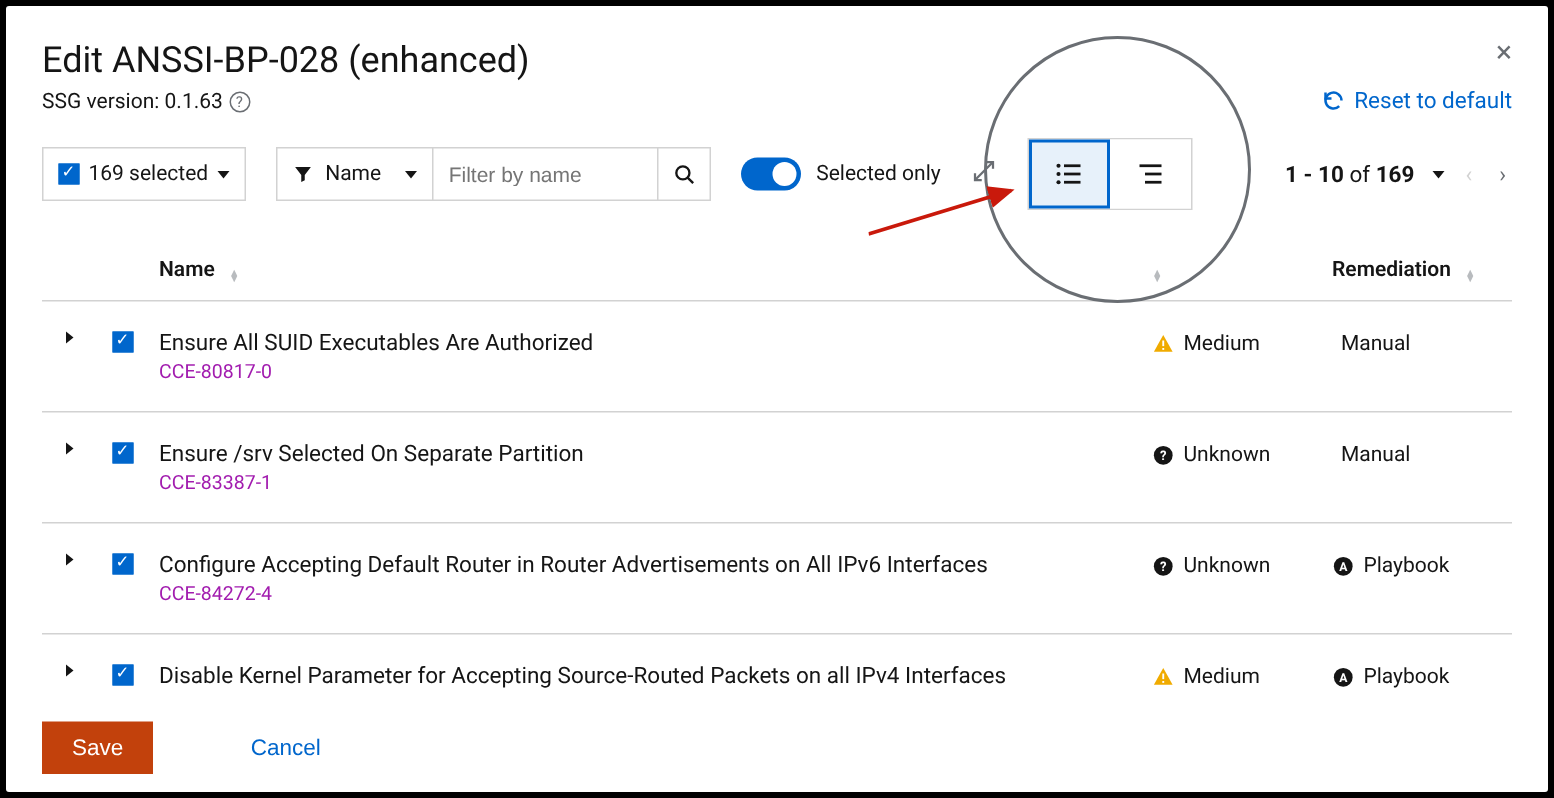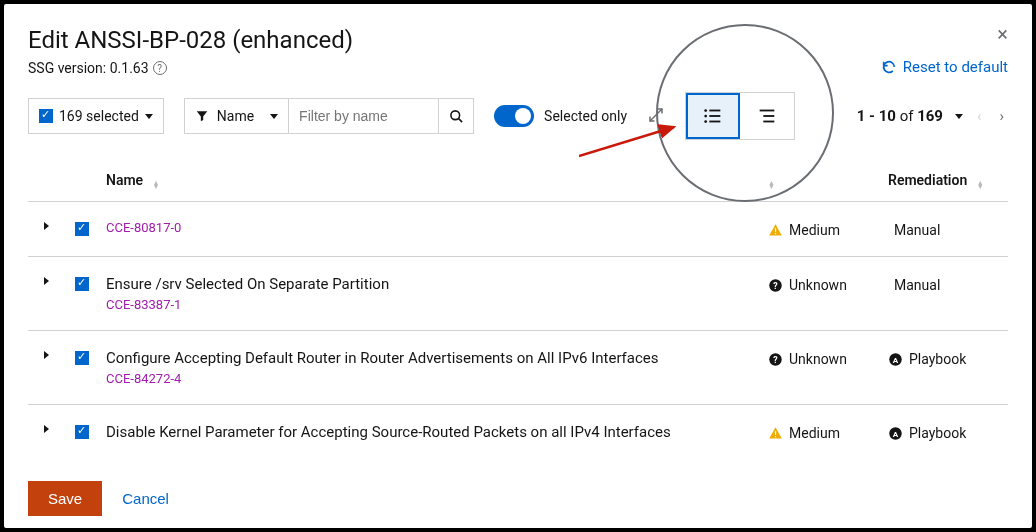--- a/index.html
+++ b/index.html
@@ -164,21 +164,21 @@
     width:0; height:0; cursor:pointer;
   }
   .sev-icon, .rem-icon { display:inline-flex; align-items:center; }
   .footer {
     position:absolute; left:24px; bottom:12px; display:flex; align-items:center; gap:20px;
   }
   .btn-primary {
     background:#c2410c; color:#fff; border:none; padding:9px 20px; font-size:15px; cursor:pointer;
   }
   .btn-link {
-    background:none; border:none; color:#06c; font-size:15px; cursor:pointer;
+    background:none; border:none; color:#06c; font-size:15px; cursor:pointer;margin-left:45px;
   }
   .list-fade {
     position:absolute; left:24px; right:24px; bottom:50px; height:20px;
     background: linear-gradient(to bottom, rgba(255,255,255,0), #fff);
   }
 </style>
 </head>
 <body>
 
 <div class="modal">
@@ -302,20 +302,21 @@
 
   <div id="rows">
       <div class="row">
         <div class="col-exp">
           <span class="caret-right"></span>
         </div>
         <div class="col-chk">
           <input type="checkbox" class="check" checked="" style="">
         </div>
         <div class="col-name">
+          <span class="row-name">Ensure All SUID Executables Are Authorized</span>
           <span class="row-cce">CCE-80817-0</span>
         </div>
         <div class="col-sev">
           <span class="sev-icon">
             <svg width="15" height="15" viewBox="0 0 24 24">
               <path d="M12 2 L22 20 L2 20 Z" fill="#f0ab00"></path>
               <rect x="11" y="8" width="2" height="6" fill="#fff"></rect>
               <rect x="11" y="16" width="2" height="2" fill="#fff"></rect>
             </svg>
           </span>

